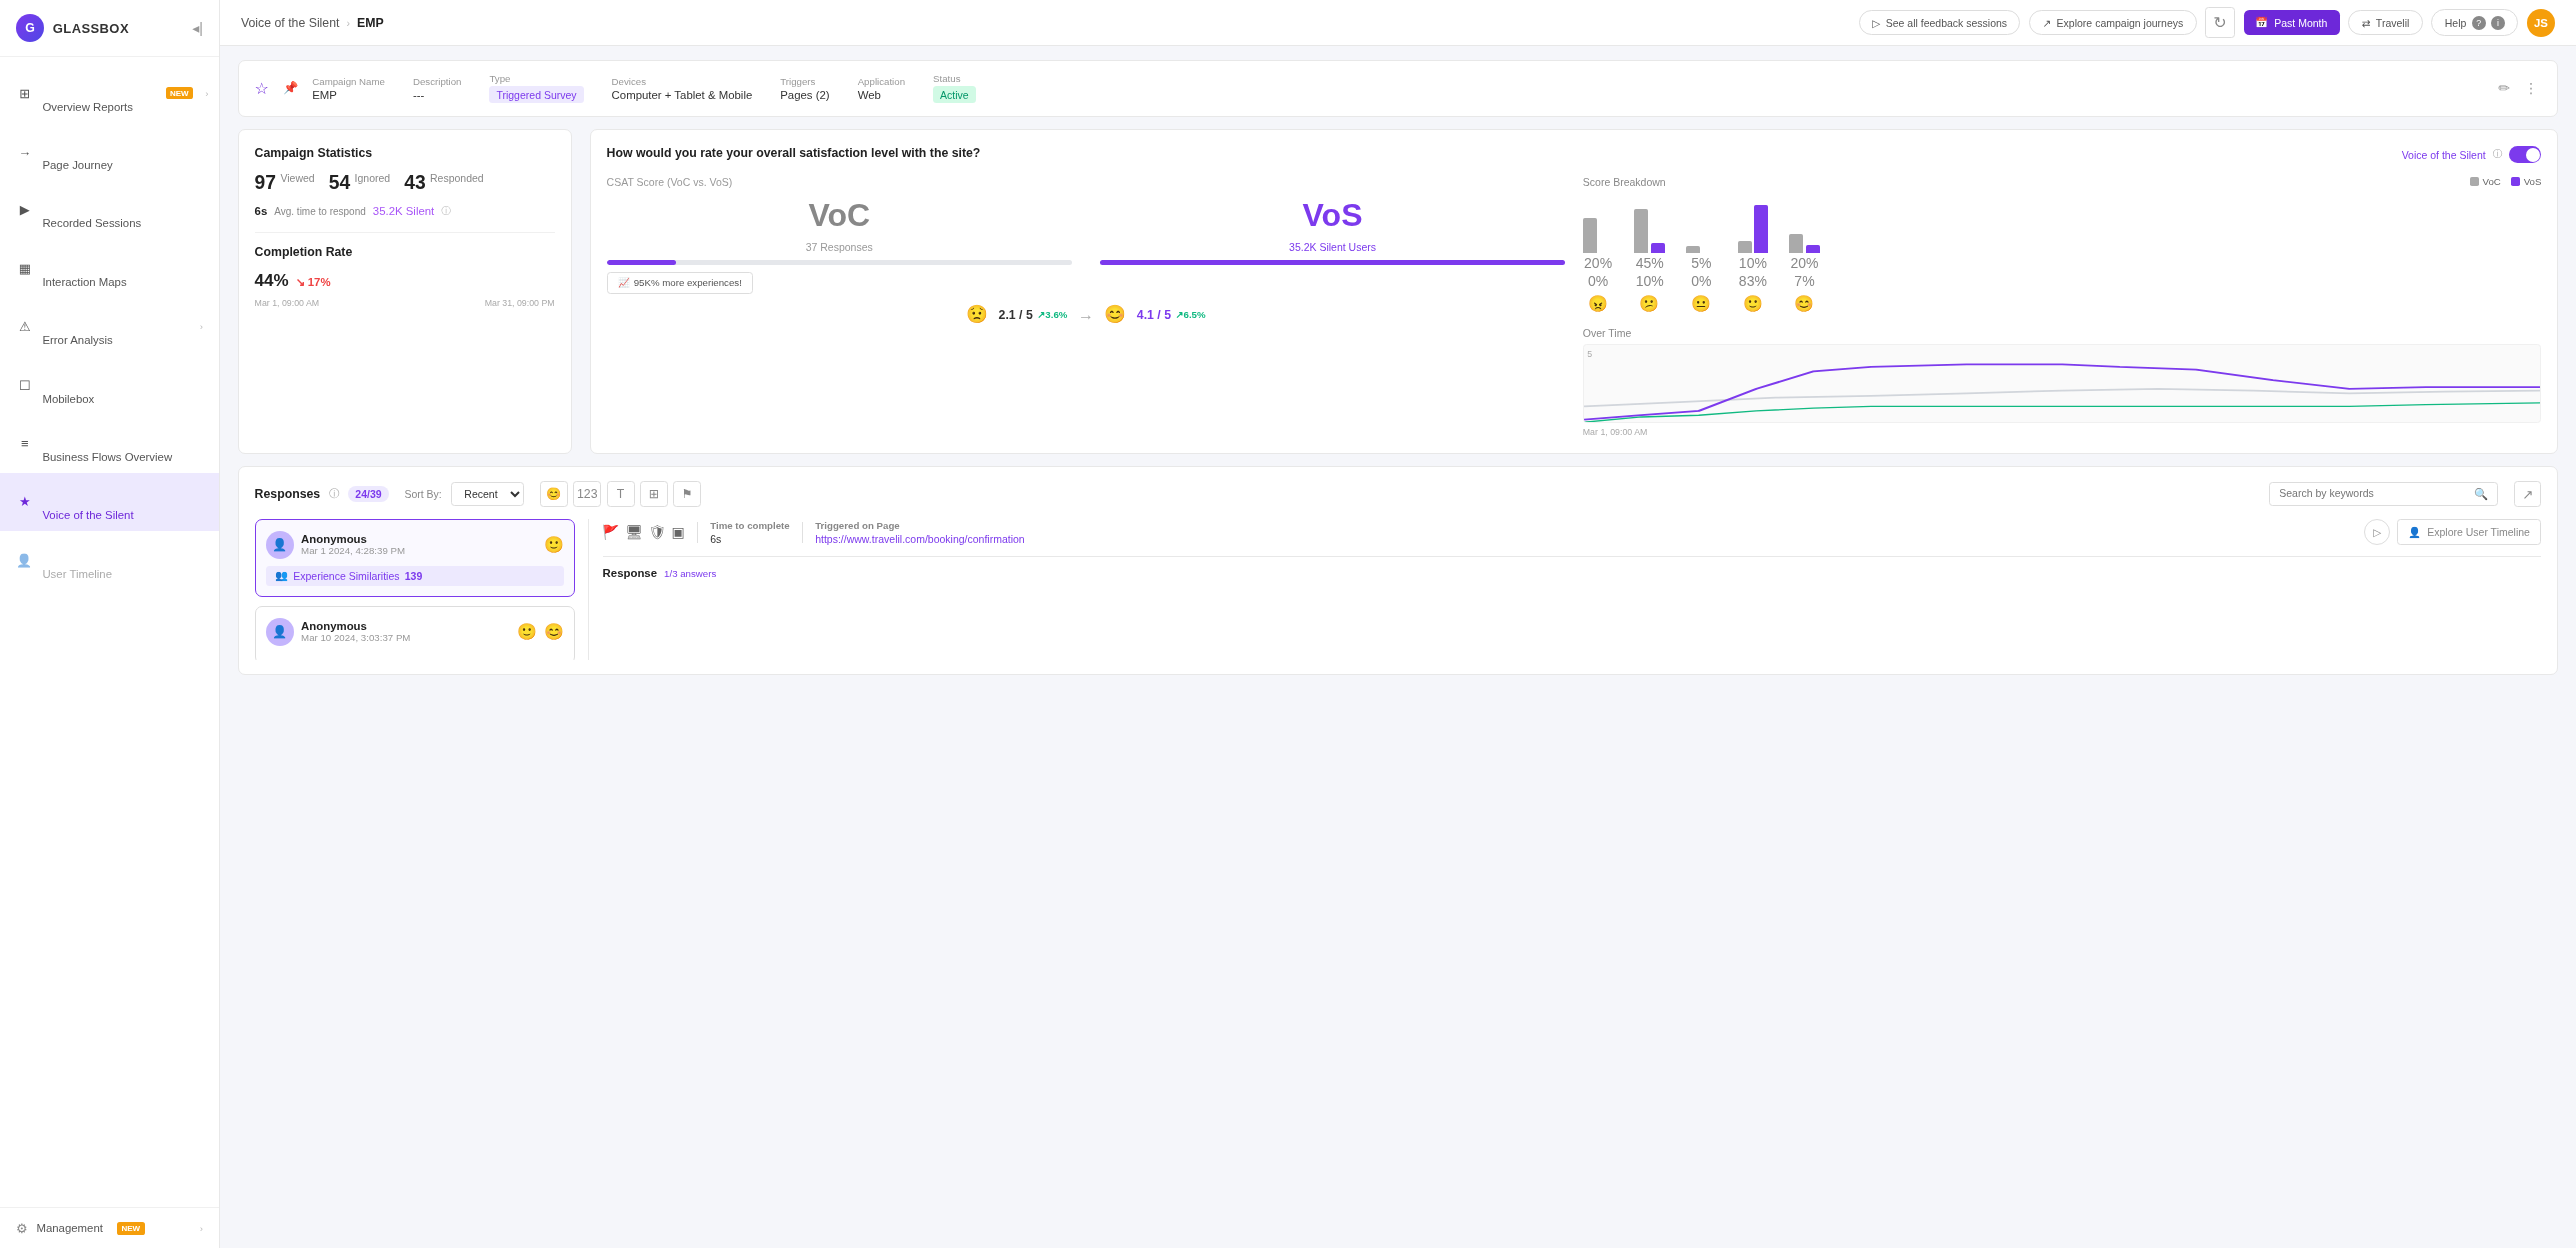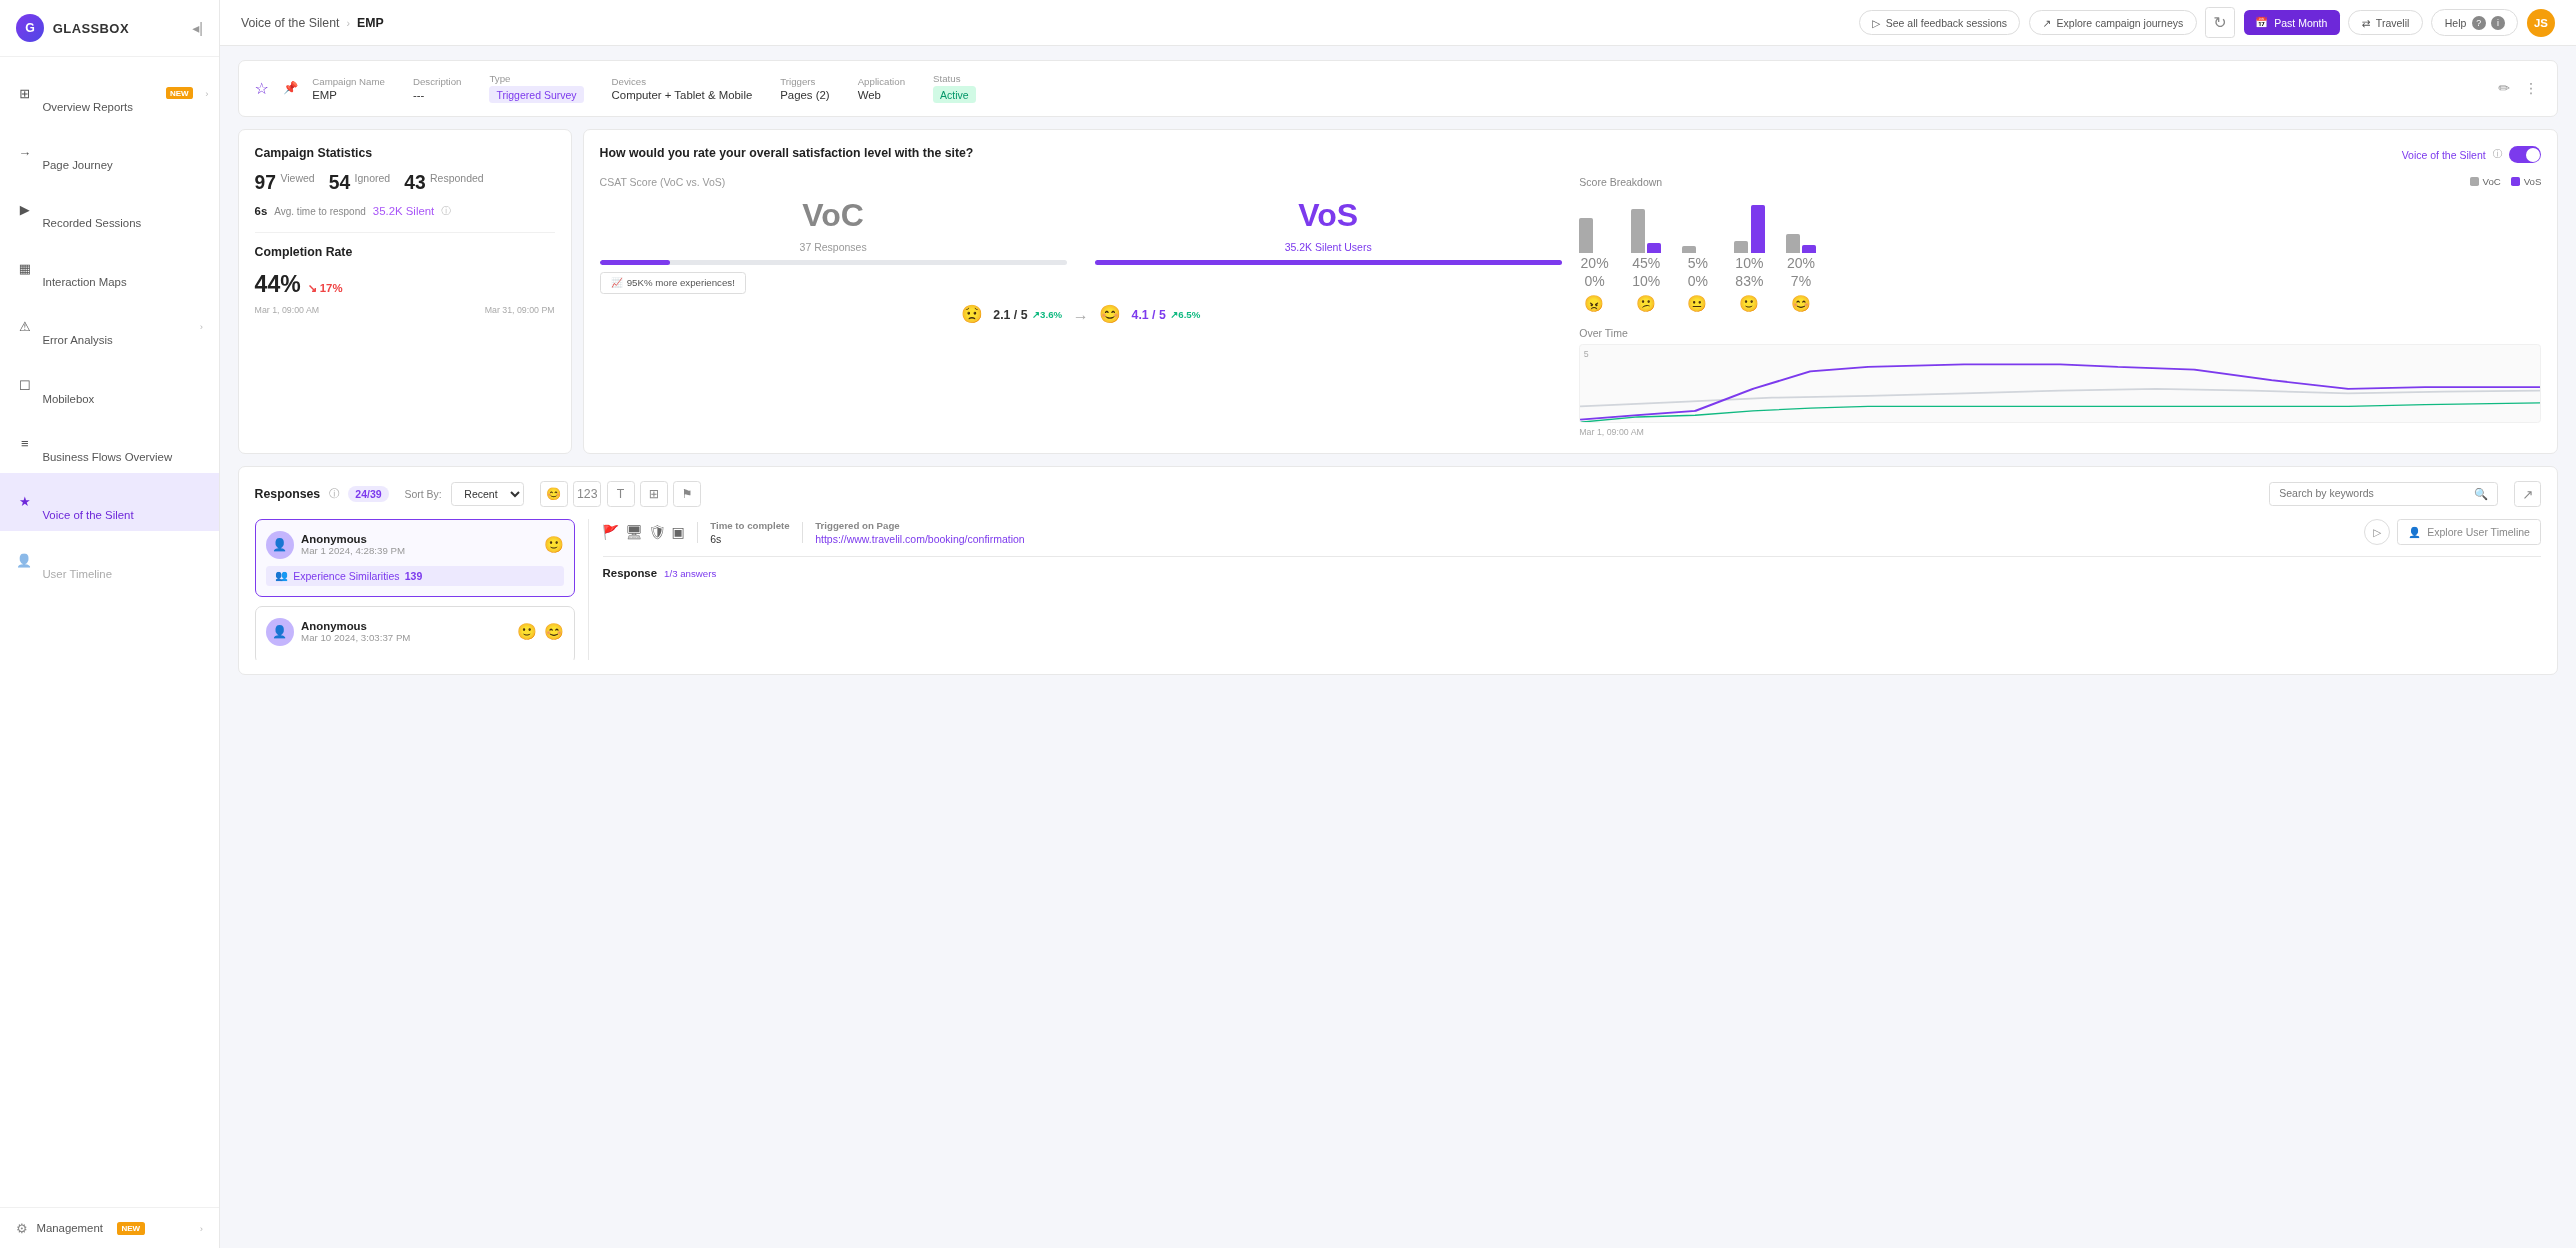--- a/index.html
+++ b/index.html
@@ -42,37 +42,37 @@
     .campaign-fields { display: flex; align-items: center; gap: 28px; flex: 1; }
     .field-group { display: flex; flex-direction: column; gap: 1.8px; }
     .field-label { font-size: 9.7px; color: #999; }
     .field-value { font-size: 11.4px; color: #333; font-weight: 500; }
     .badge-survey { background: #ede9fe; color: #7c3aed; border-radius: 3.5px; padding: 2.6px 7px; font-size: 10.5px; font-weight: 500; }
     .badge-active { background: #d1fae5; color: #059669; border-radius: 3.5px; padding: 2.6px 7px; font-size: 10.5px; font-weight: 500; }
     .campaign-actions { display: flex; align-items: center; gap: 7px; margin-left: auto; }
     .icon-btn { background: none; border: none; cursor: pointer; color: #999; font-size: 14px; padding: 3.5px; }
 
     
-    .two-col { display: grid; grid-template-columns: 334px 1fr; gap: 11px; }
+    .two-col { display: grid; grid-template-columns: 334px 1fr; gap: 18px; }
     .card { background: white; border: 0.9px solid #e8e8e8; border-radius: 7px; padding: 16px; }
     .card-title { font-size: 12.3px; font-weight: 700; color: #222; margin-bottom: 12.3px; }
 
     
     .stats-row { display: flex; align-items: center; gap: 14px; margin-bottom: 10.5px; }
     .stat-item { display: flex; align-items: flex-start; gap: 4.4px; }
     .stat-num { font-size: 19.3px; font-weight: 700; color: #222; }
     .stat-label { font-size: 10.5px; color: #888; }
     .stat-silent { color: #a855f7; font-size: 11.4px; }
     .stat-info { color: #bbb; font-size: 9.7px; }
     .avg-row { display: flex; align-items: center; gap: 7px; margin-bottom: 14px; }
 
     
     .completion-section { border-top: 0.9px solid #f0f0f0; padding-top: 12.3px; }
     .completion-header { display: flex; align-items: baseline; gap: 7px; margin-bottom: 7px; }
-    .completion-pct { font-size: 23px; font-weight: 700; color: #222; }
+    .completion-pct { font-size: 17px; font-weight: 700; color: #222; }
     .completion-change { color: #ef4444; font-size: 11.4px; font-weight: 600; display: flex; align-items: center; gap: 2.6px; }
     .chart-area { height: 70px; position: relative; }
     .chart-dates { display: flex; justify-content: space-between; font-size: 8.8px; color: #aaa; margin-top: 3.5px; }
     .chart-100 { font-size: 8.8px; color: #aaa; position: absolute; top: 0; left: 0; }
 
     
     .satisfaction-header { display: flex; align-items: flex-start; justify-content: space-between; margin-bottom: 12.3px; }
     .satisfaction-title { font-size: 12.3px; font-weight: 700; color: #222; max-width: 439px; }
     .vos-toggle { display: flex; align-items: center; gap: 7px; }
     .vos-label { font-size: 10.5px; color: #7c3aed; font-weight: 500; }

